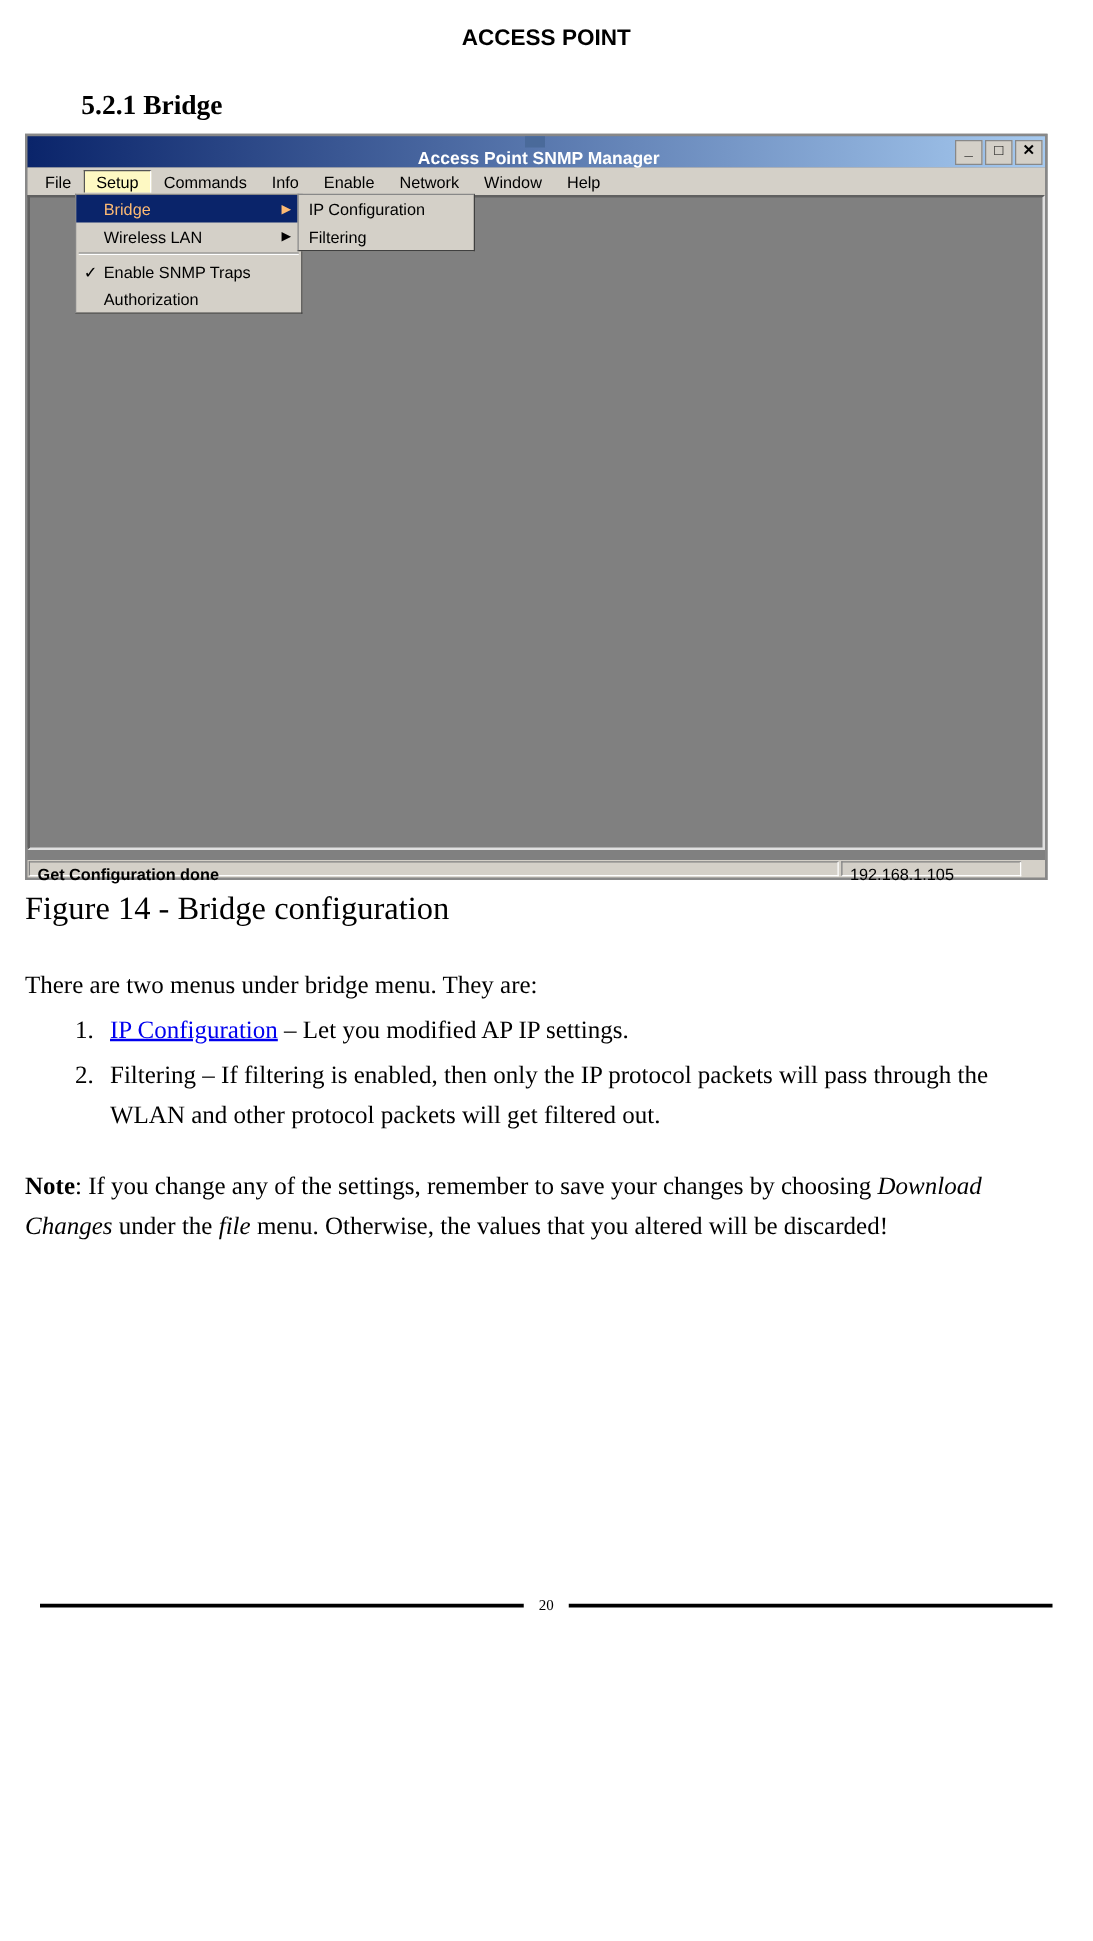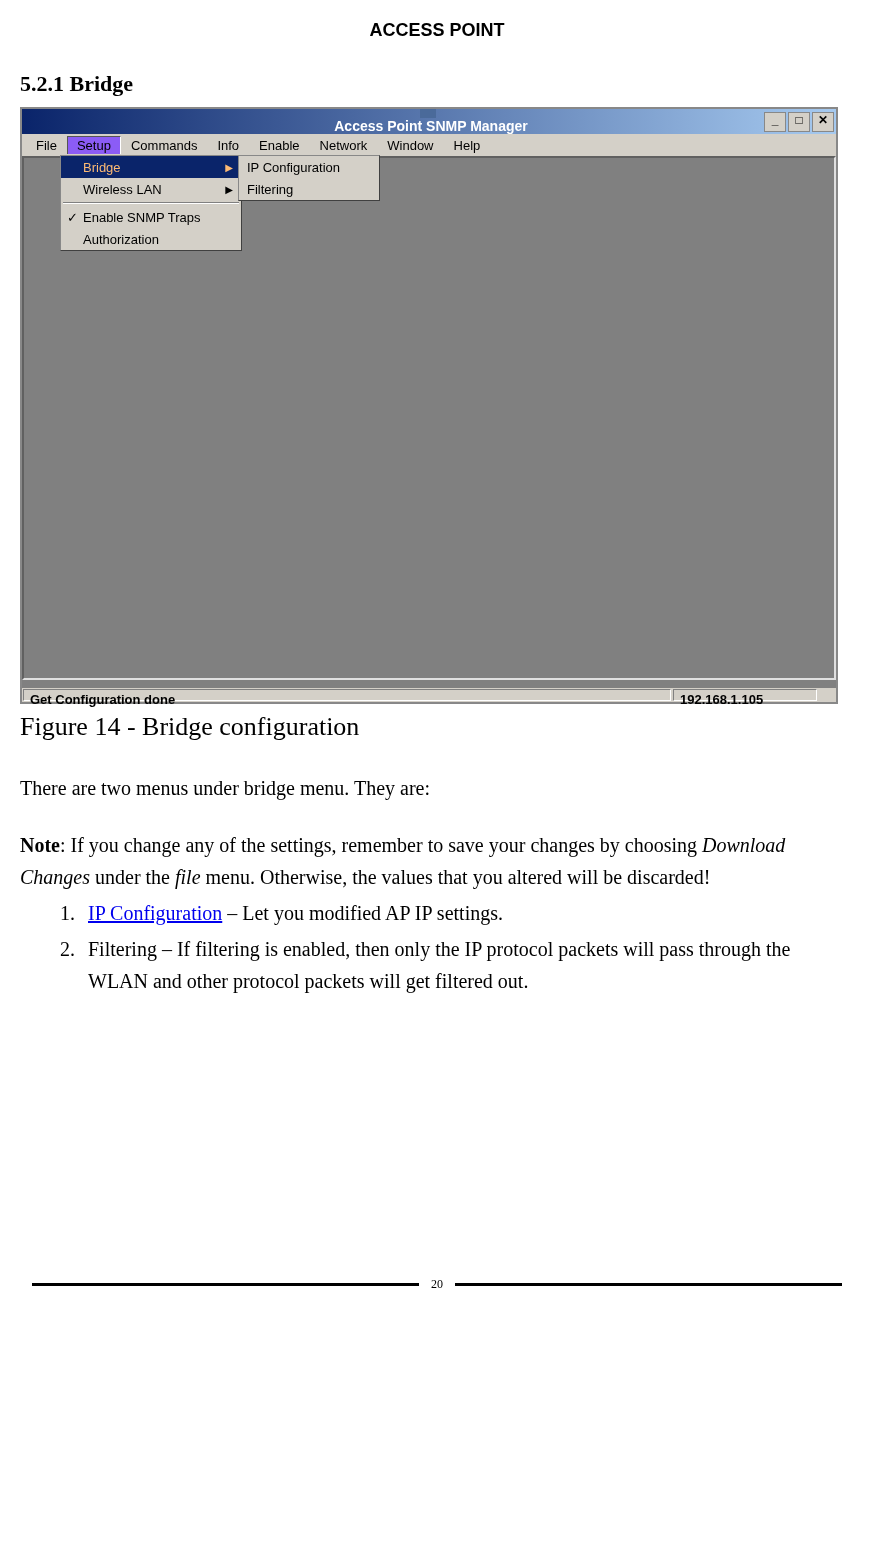--- a/index.html
+++ b/index.html
@@ -17,20 +17,21 @@
       font-family: Arial, sans-serif;
       font-weight: bold;
       font-size: 18px;
       margin-top: 20px;
     }
     .section-heading {
       font-weight: bold;
       font-size: 22px;
       margin-top: 30px;
       margin-bottom: 10px;
+      margin-left: 45px;
     }
     .screenshot {
       border: 2px solid #888;
       width: 814px;
       height: 593px;
       background: #808080;
       position: relative;
       margin-bottom: 8px;
     }
     .titlebar {
@@ -78,21 +79,21 @@
       align-items: center;
       font-family: Tahoma, sans-serif;
       font-size: 13px;
       padding-left: 4px;
     }
     .menu-item {
       padding: 2px 10px;
       cursor: default;
     }
     .menu-item.active {
-      background: #8b5cf6;
+      background: #fef9c3;
       border: 1px solid #555;
       border-right-color:#fff;
       border-bottom: none;
       padding: 1px 9px;
       position: relative;
       z-index: 5;
     }
     .dropdown {
       position: absolute;
       top: 46px;
@@ -181,21 +182,21 @@
       border-bottom-color:#fff;
       padding: 2px 6px;
       margin: 1px;
     }
     .status-panel.main {
       flex: 1;
       font-weight: bold;
     }
     .status-panel.ip {
       width: 130px;
-      font-weight: bold;
+      font-weight: normal;
     }
     .grip {
       width: 18px;
       position: relative;
     }
     .caption {
       font-size: 26px;
       margin: 5px 0 30px 0;
     }
     .body-text {
@@ -294,29 +295,29 @@
     <div class="statusbar">
       <div class="status-panel main">Get Configuration done</div>
       <div class="status-panel ip">192.168.1.105</div>
       <div class="grip"></div>
     </div>
   </div>
 
   <div class="caption">Figure 14 - Bridge configuration</div>
 
   <div class="body-text">There are two menus under bridge menu. They are:</div>
-  <div class="body-text" style="margin-top:25px;">
-    <span class="bold">Note</span><span>: If you change any of the settings, remember to save your changes by choosing </span><span class="italic">Download Changes</span><span> under the </span><span class="italic">file</span><span> menu. Otherwise, the values that you altered will be discarded!</span>
-  </div>
   <div class="body-text">
     <ol>
       <li><span class="link">IP Configuration</span><span> – Let you modified AP IP settings.</span></li>
       <li>Filtering – If filtering is enabled, then only the IP protocol packets will pass through the WLAN and other protocol packets will get filtered out.</li>
     </ol>
   </div>
+  <div class="body-text" style="margin-top:25px;">
+    <span class="bold">Note</span><span>: If you change any of the settings, remember to save your changes by choosing </span><span class="italic">Download Changes</span><span> under the </span><span class="italic">file</span><span> menu. Otherwise, the values that you altered will be discarded!</span>
+  </div>
 
   <div class="footer">
     <div class="footer-line">
       <div class="hline"></div>
       <div class="pagenum">20</div>
       <div class="hline"></div>
     </div>
   </div>
 </div>
 

